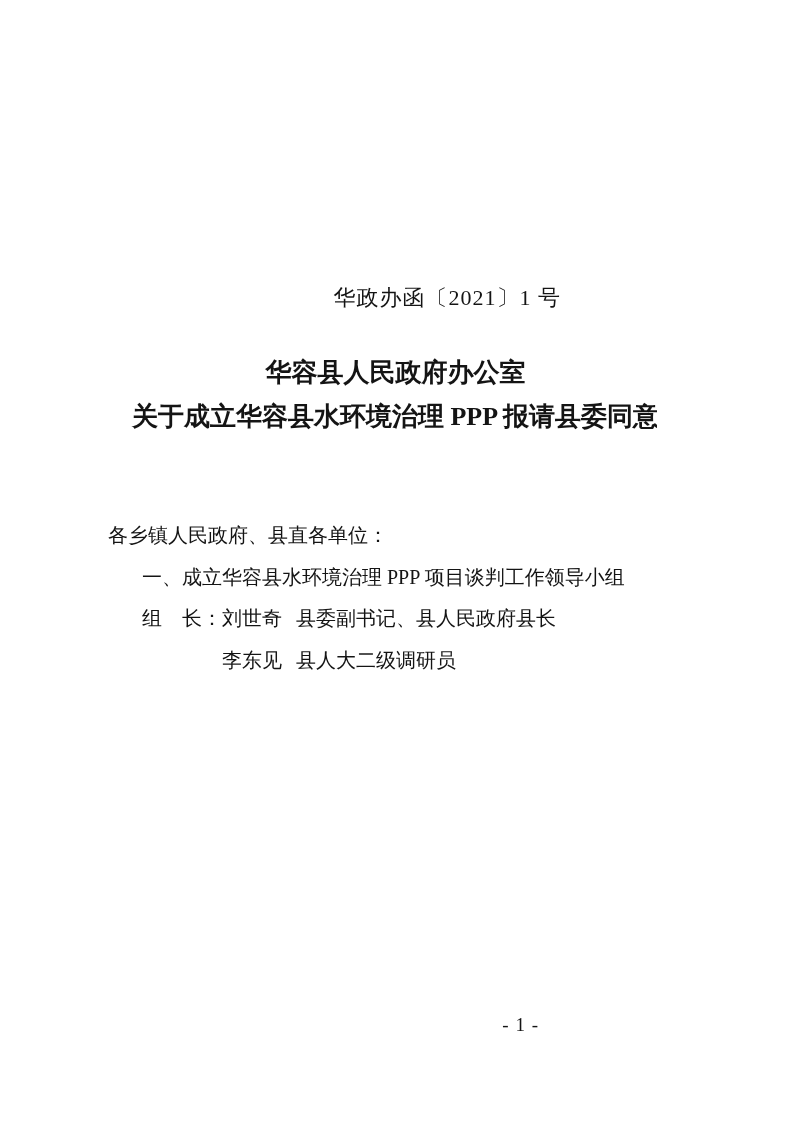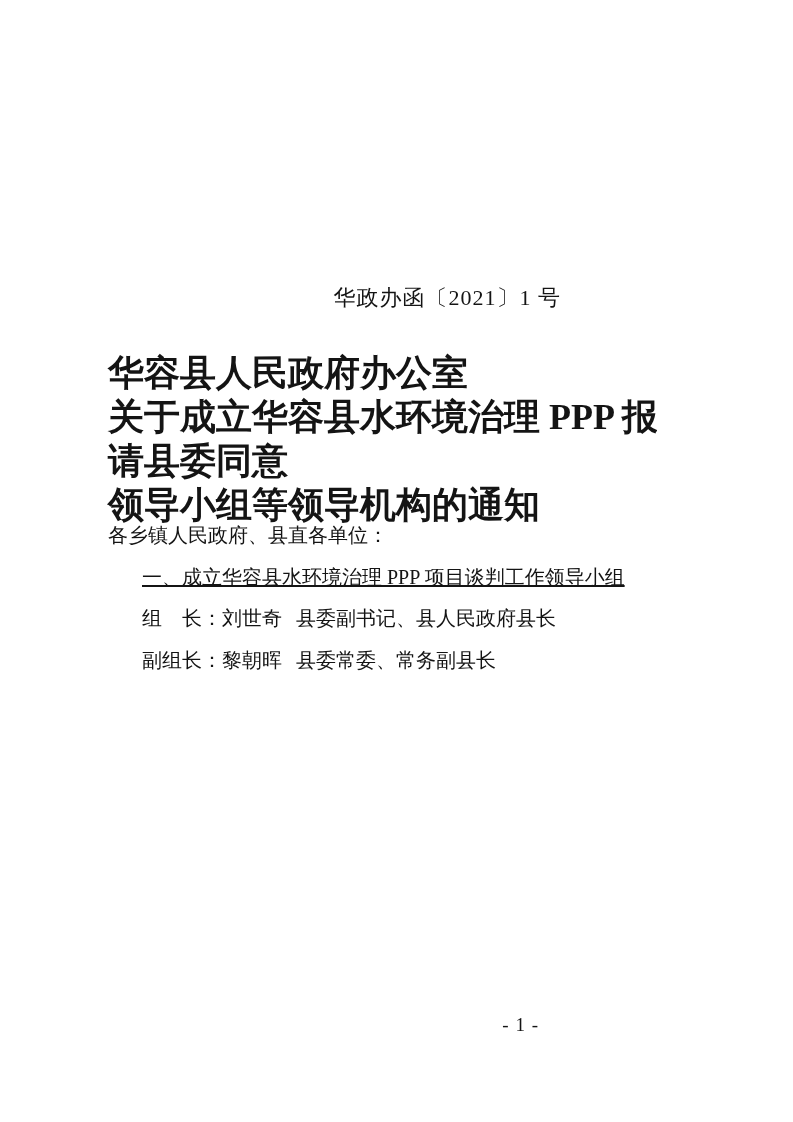--- a/index.html
+++ b/index.html
@@ -23,44 +23,43 @@
     font-size: 22px;
     line-height: 30px;
     letter-spacing: 1px;
     white-space: nowrap;
   }
   .title-block {
     position: absolute;
     top: 351px;
     left: 108px;
     width: 575px;
-    text-align: left;
+    text-align: center;
     font-weight: 700;
-    font-size: 36px;
+    font-size: 26px;
     line-height: 44px;
   }
   .content {
     position: absolute;
     top: 515px;
     left: 108px;
     width: 575px;
     font-size: 20px;
     line-height: 41.5px;
   }
   .salutation {
     text-align: left;
   }
   .para {
     text-indent: 34px;
     text-align: justify;
     text-align-last: left;
   }
   .section-heading {
     padding-left: 34px;
-    text-decoration: underline;
   }
   .member-line {
     padding-left: 34px;
     white-space: nowrap;
   }
   .member-title {
     margin-left: 14px;
   }
   .page-number {
     position: absolute;
@@ -75,37 +74,36 @@
 </head>
 <body>
 
 <div class="page">
 
   <div class="doc-number">华政办函〔2021〕1 号</div>
 
   <div class="title-block">
     <div>华容县人民政府办公室</div>
     <div>关于成立华容县水环境治理 PPP 报请县委同意</div>
-    <div>领导小组等领导机构的通知</div>
   </div>
 
   <div class="content">
 
     <div class="salutation">各乡镇人民政府、县直各单位：</div>
 
 
     <div class="section-heading">一、成立华容县水环境治理 PPP 项目谈判工作领导小组</div>
 
     <div class="member-line">
       <span>组　长：</span><span>刘世奇</span><span class="member-title">县委副书记、县人民政府县长</span>
     </div>
 
-    <div class="member-line">
-      <span>副组长：</span><span>黎朝晖</span><span class="member-title">县委常委、常务副县长</span>
-    </div>
 
 
+    <div class="member-line">
+      <span>　　　　</span><span>李东见</span><span class="member-title">县人大二级调研员</span>
+    </div>
 
   </div>
 
   <div class="page-number">- 1 -</div>
 
 </div>
 
 </body></html>

